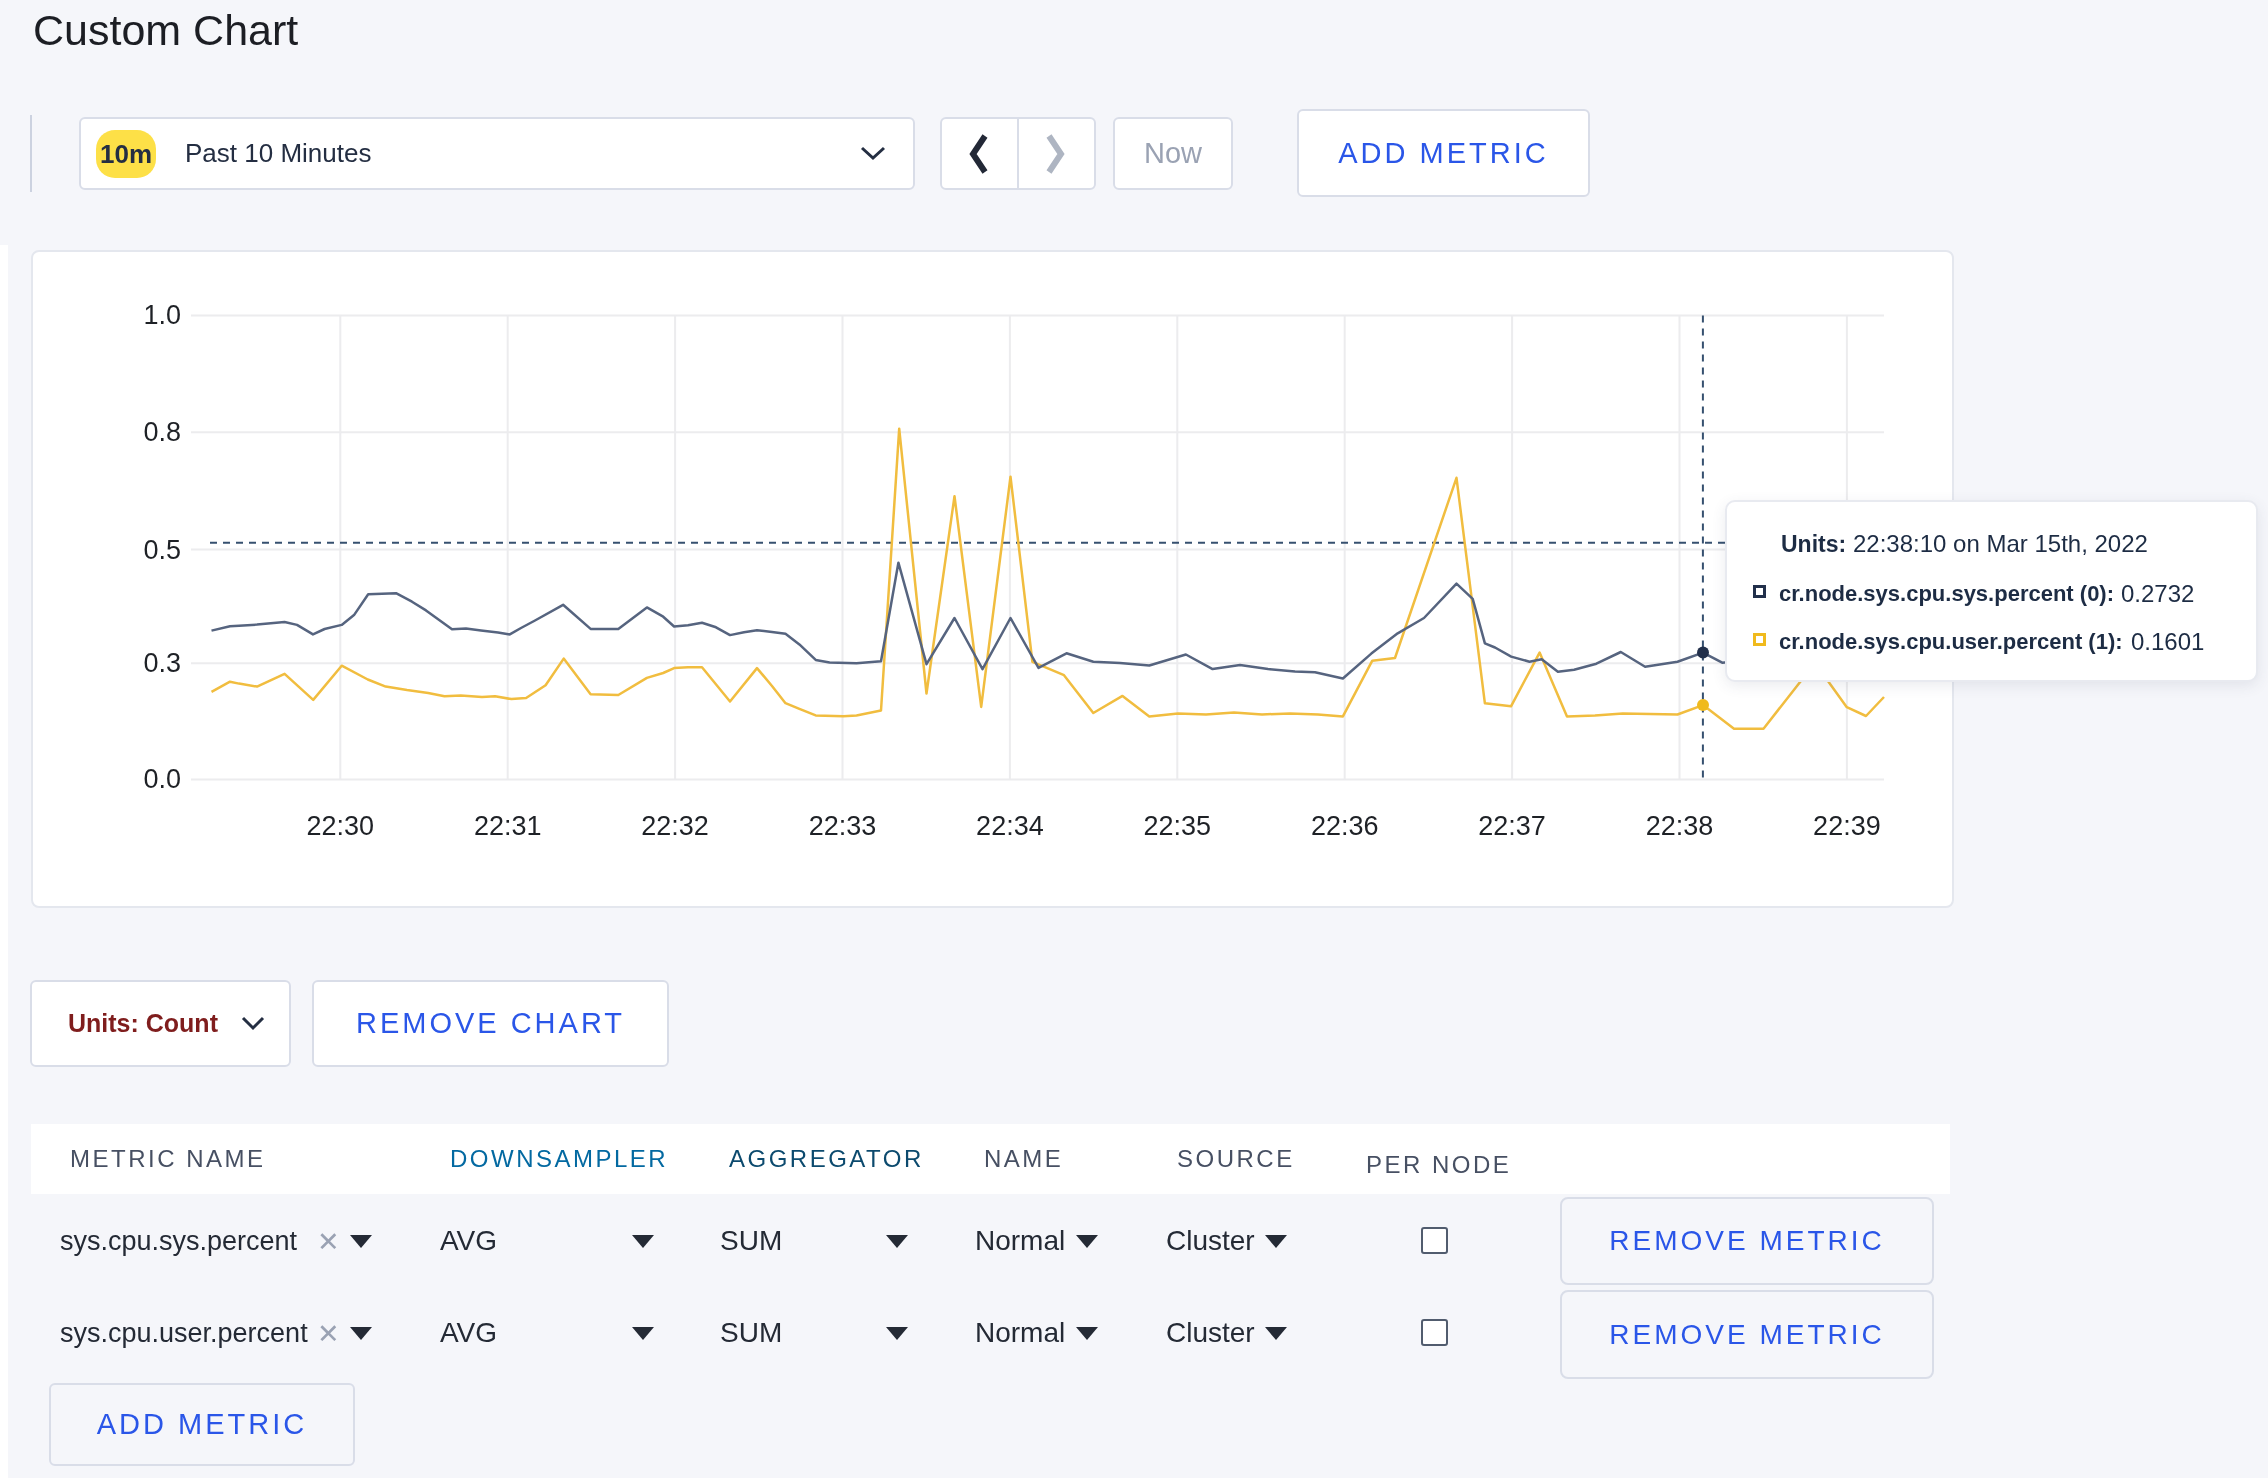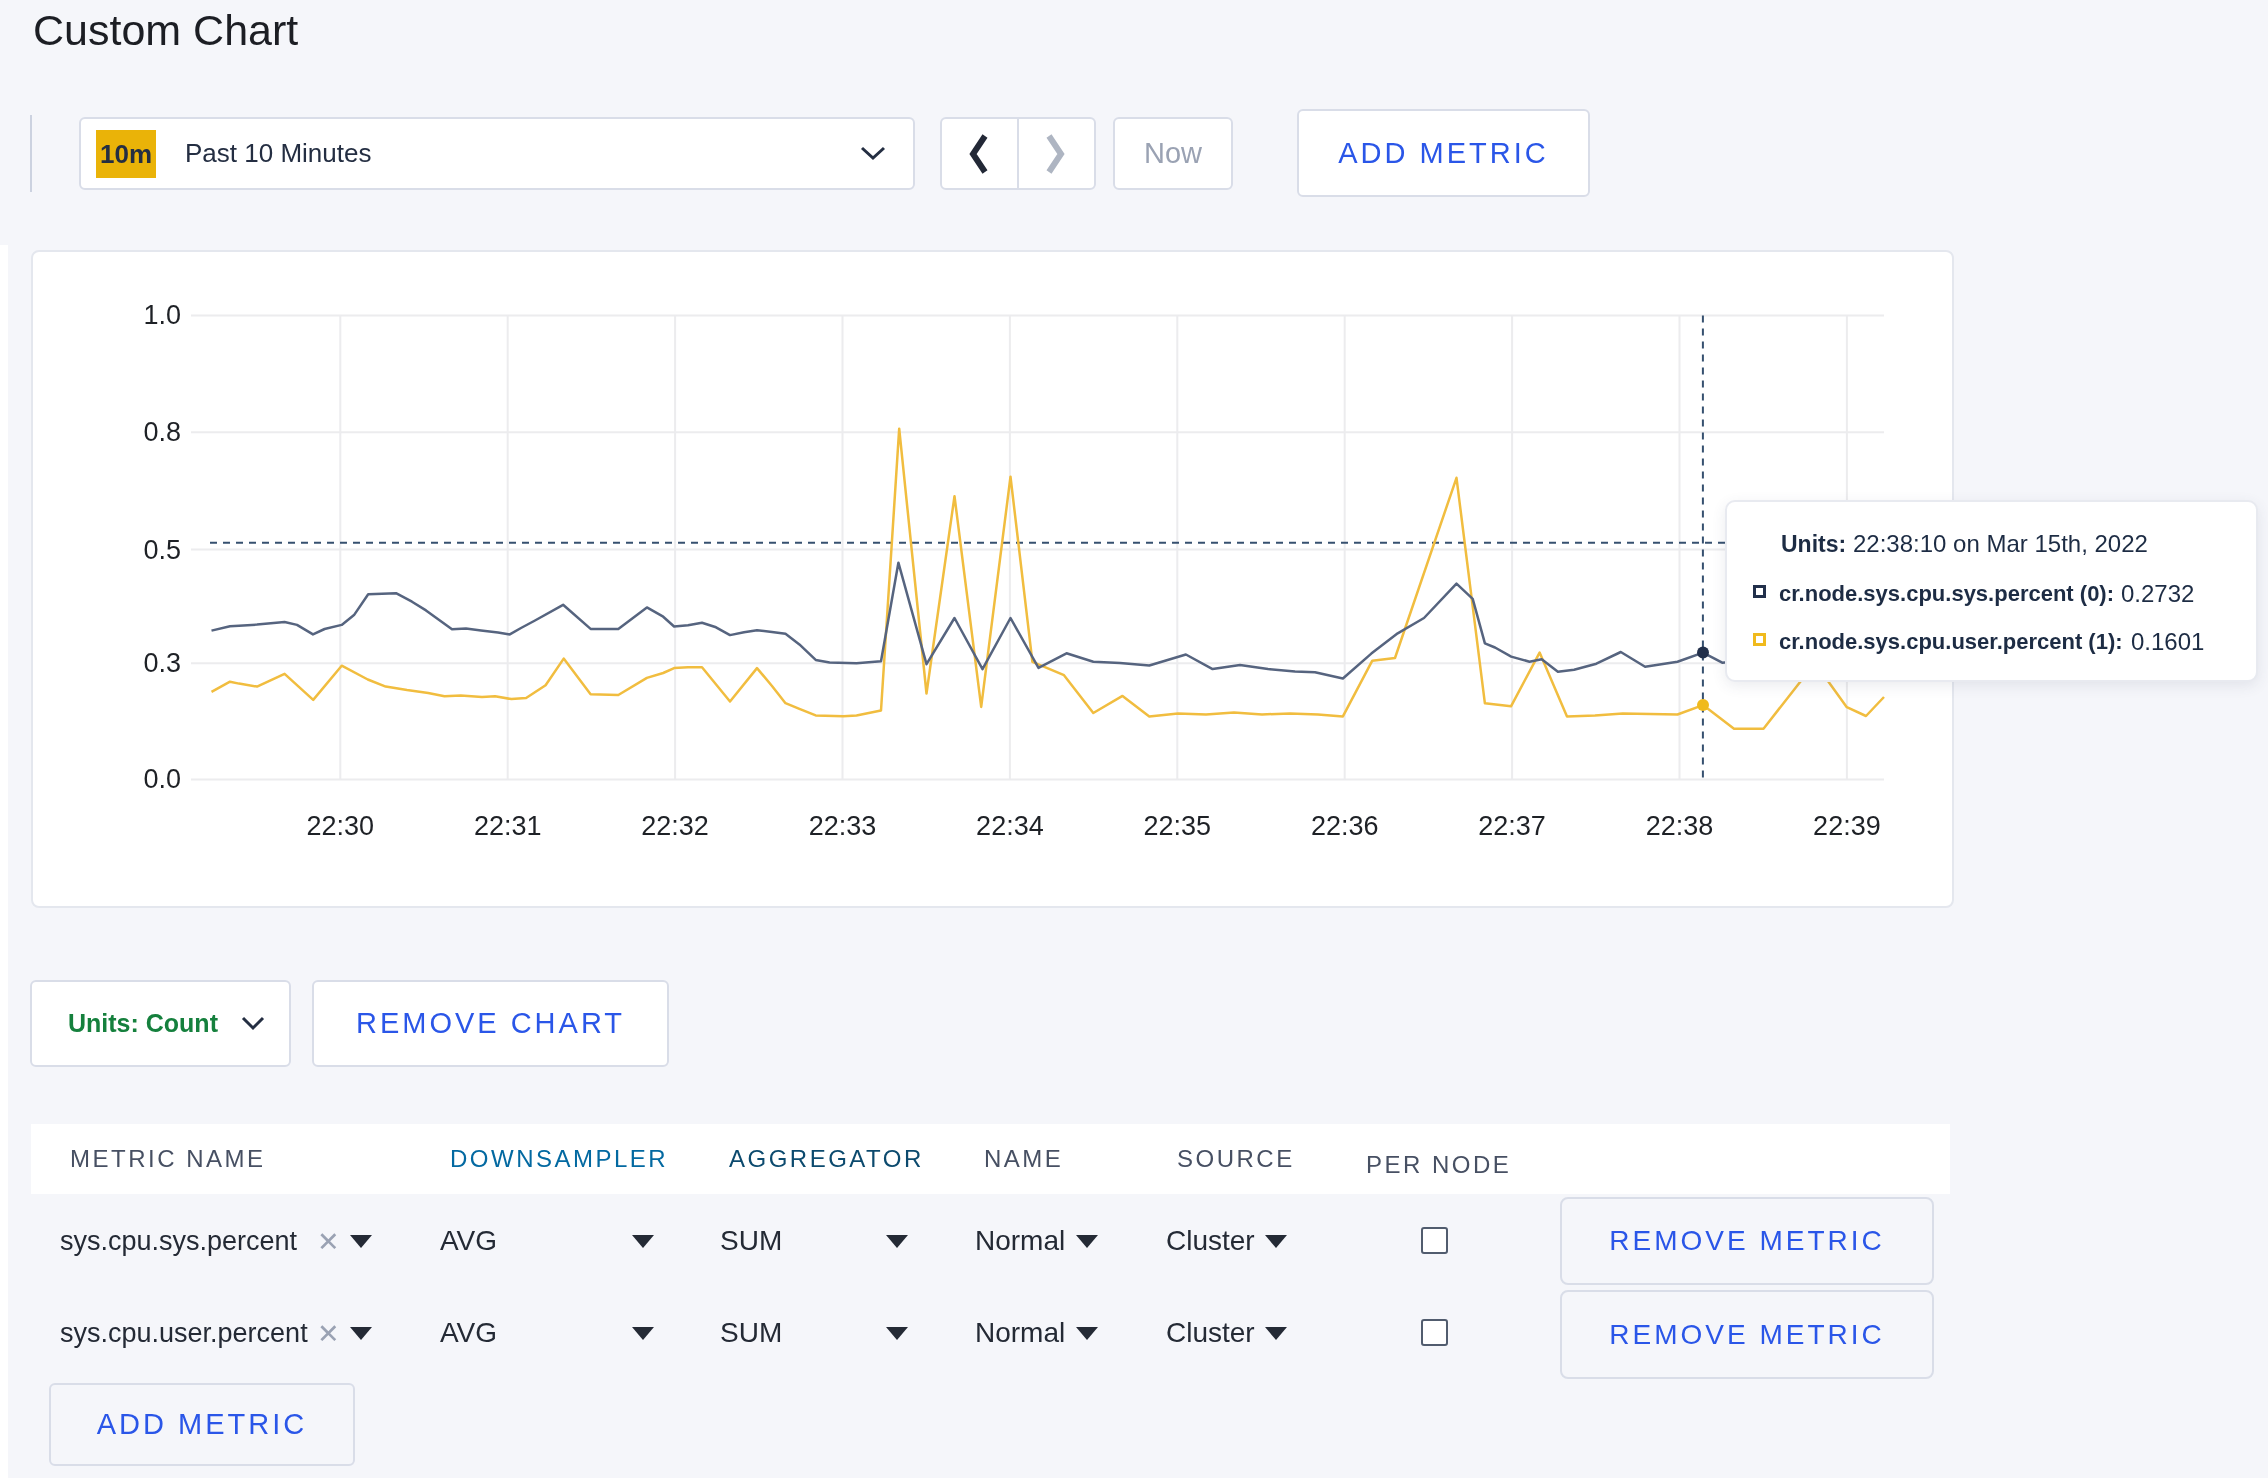--- a/index.html
+++ b/index.html
@@ -9,21 +9,21 @@
 .blue { color:#2a56e8; letter-spacing:3px; font-weight:400; }
 .ax { font-size:27px; fill:#1e2126; font-family:"Liberation Sans", sans-serif; }
 .tri { position:absolute; width:0; height:0; border-left:11px solid transparent; border-right:11px solid transparent; border-top:13px solid #242a35; }
 </style></head>
 <body>
 <div class="abs" style="left:0;top:245px;width:8px;height:1233px;background:#fff;"></div>
 <div class="abs" style="left:33px;top:6px;font-size:43px;color:#1c1e24;">Custom Chart</div>
 
 <div class="abs" style="left:30px;top:115px;width:2px;height:77px;background:#ccd2e0;"></div>
 <div class="box" style="left:79px;top:117px;width:836px;height:73px;"></div>
-<div class="abs" style="left:96px;top:130px;width:60px;height:48px;background:#eab308;border-radius:0;font-size:26px;font-weight:bold;color:#242e42;display:flex;align-items:center;justify-content:center;">10m</div>
+<div class="abs" style="left:96px;top:130px;width:60px;height:48px;background:#fde047;border-radius:19px;font-size:26px;font-weight:bold;color:#242e42;display:flex;align-items:center;justify-content:center;">10m</div>
 <div class="abs" style="left:185px;top:117px;height:73px;display:flex;align-items:center;font-size:26px;color:#242e42;">Past 10 Minutes</div>
 <svg class="abs" style="left:858px;top:142px;" width="30" height="22" viewBox="0 0 30 22">
     <path d="M4,6 L15,16 L26,6" fill="none" stroke="#242e42" stroke-width="3"></path>
   </svg>
 
 <div class="box" style="left:940px;top:117px;width:156px;height:73px;"></div>
 <div class="abs" style="left:1017px;top:118px;width:2px;height:71px;background:#d9dde8;"></div>
 <svg class="abs" style="left:964px;top:131px;" width="28" height="46" viewBox="0 0 28 46">
     <path d="M21,5 L9,23 L21,41" fill="none" stroke="#222836" stroke-width="6" stroke-linecap="butt" stroke-linejoin="miter"></path>
   </svg>
@@ -81,21 +81,21 @@
 <div class="abs" style="left:1781px;top:531px;font-size:23px;font-weight:bold;color:#1d2c44;">Units:</div>
 <div class="abs" style="left:1853px;top:530px;font-size:24px;color:#1d2c44;">22:38:10 on Mar 15th, 2022</div>
 <div class="abs" style="left:1753px;top:585px;width:13px;height:13px;border:3px solid #22304b;"></div>
 <div class="abs" style="left:1779px;top:581px;font-size:22px;font-weight:bold;color:#1d2c44;">cr.node.sys.cpu.sys.percent (0):</div>
 <div class="abs" style="left:2121px;top:580px;font-size:24px;color:#1d2c44;">0.2732</div>
 <div class="abs" style="left:1753px;top:633px;width:13px;height:13px;border:3px solid #f0ba1d;"></div>
 <div class="abs" style="left:1779px;top:629px;font-size:22px;font-weight:bold;color:#1d2c44;">cr.node.sys.cpu.user.percent (1):</div>
 <div class="abs" style="left:2131px;top:628px;font-size:24px;color:#1d2c44;">0.1601</div>
 
 <div class="box" style="left:30px;top:980px;width:261px;height:87px;"></div>
-<div class="abs" style="left:68px;top:980px;height:87px;display:flex;align-items:center;font-size:25px;font-weight:bold;color:#15803d;">Units: Count</div>
+<div class="abs" style="left:68px;top:980px;height:87px;display:flex;align-items:center;font-size:25px;font-weight:bold;color:#7f1d1d;">Units: Count</div>
 <svg class="abs" style="left:240px;top:1014px;" width="26" height="18" viewBox="0 0 26 18">
     <path d="M3,4 L13,14 L23,4" fill="none" stroke="#242e42" stroke-width="3"></path>
   </svg>
 <div class="box" style="left:312px;top:980px;width:357px;height:87px;"></div>
 <div class="abs blue" style="left:312px;top:980px;width:357px;height:87px;display:flex;align-items:center;justify-content:center;font-size:29px;">REMOVE CHART</div>
 
 <div class="abs" style="left:31px;top:1124px;width:1919px;height:70px;background:#fff;"></div>
 <div class="abs" style="left:70px;top:1145px;font-size:24px;letter-spacing:2.5px;color:#475063;">METRIC NAME</div>
 <div class="abs" style="left:450px;top:1145px;font-size:24px;letter-spacing:2.5px;color:#0369a1;">DOWNSAMPLER</div>
 <div class="abs" style="left:729px;top:1145px;font-size:24px;letter-spacing:2.5px;color:#0c4a6e;">AGGREGATOR</div>

